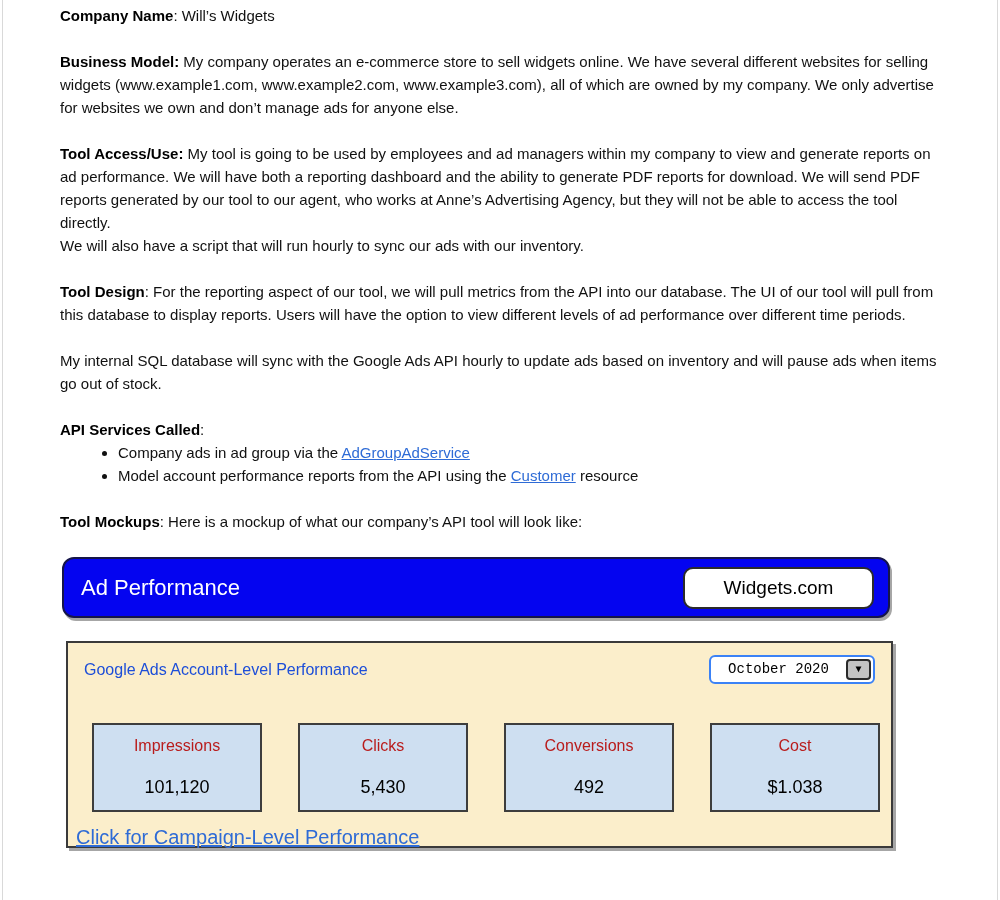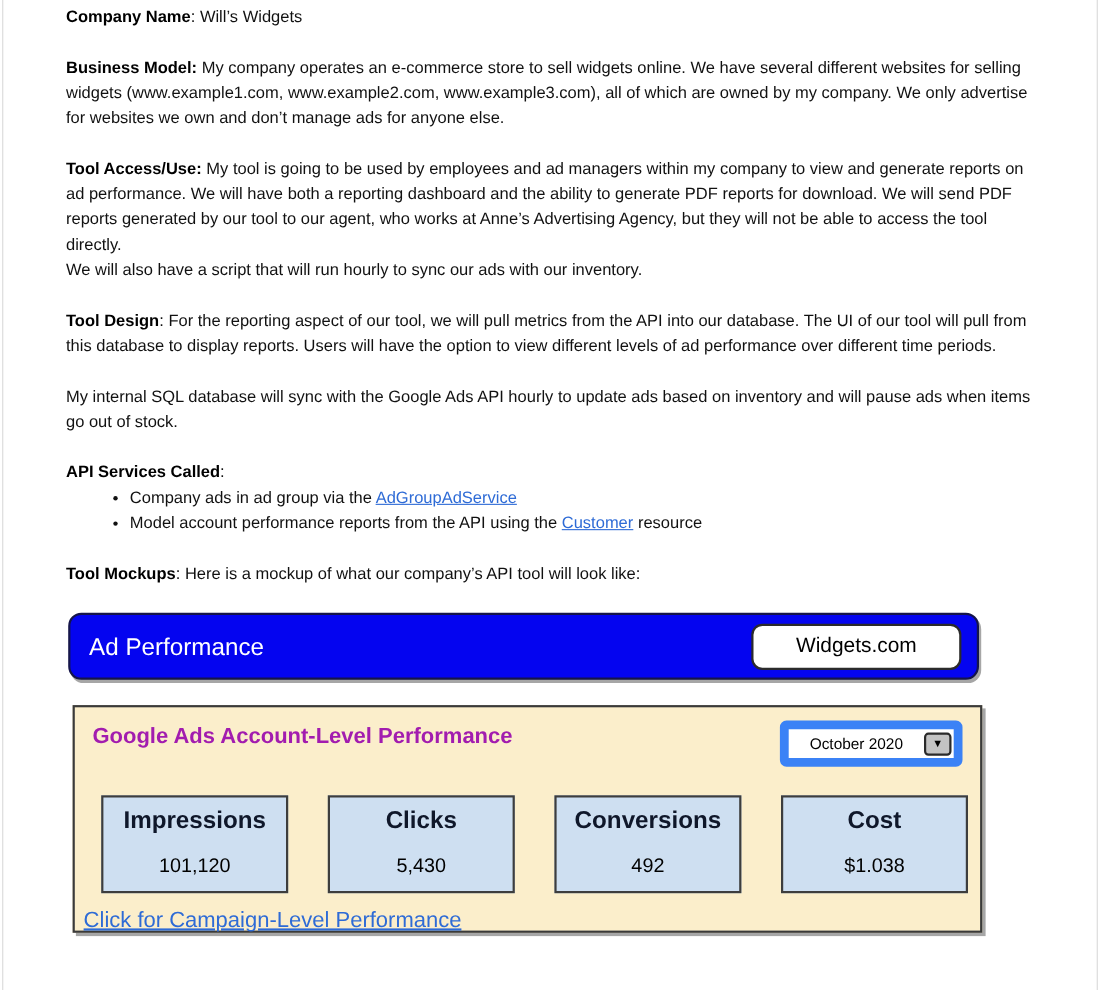--- a/index.html
+++ b/index.html
@@ -58,29 +58,30 @@
   .mock-panel {
     position: relative;
     margin: 23px 0 0 6px;
     width: 827px; height: 207px;
     background: #fbeecb;
     border: 2px solid #3a3a3a;
     box-shadow: 3px 3px 0 #a6a6a6;
   }
   .panel-title {
     position: absolute; left: 16px; top: 15px;
-    font-size: 20px; color: #a21caf; font-weight: bold;
+    font-size: 16px; color: #1d4ed8;
   }
   .month-dropdown {
     position: absolute; top: 12px; right: 16px;
-    width: 166px; height: 42px;
+    width: 166px; height: 29px;
     background: #ffffff;
-    border: 8px solid #3b82f6; border-radius: 6px;
+    border: 2px solid #3b82f6; border-radius: 6px;
     display: flex; align-items: center;
     cursor: pointer;
+    font-family: Liberation Mono, monospace;
   }
   .month-dropdown .value {
     flex: 1; text-align: center; font-size: 14px; color: #000;
   }
   .dropdown-arrow-button {
     width: 25px; height: 21px; margin-right: 2px;
     background: #c3c3c3;
     border: 2px solid #2a2a2a; border-radius: 4px;
     display: flex; align-items: center; justify-content: center;
     font-size: 10px; color: #000; cursor: pointer;
@@ -91,21 +92,21 @@
     display: flex; gap: 36px;
   }
   .metric-card {
     width: 170px; height: 89px;
     background: #cedff1;
     border: 2px solid #3d3d3d;
     display: flex; flex-direction: column;
     align-items: center; justify-content: space-between;
     padding: 9px 4px 11px 4px;
   }
-  .metric-card .label { font-weight: bold; font-size: 22px; color: #0f172a; }
+  .metric-card .label { font-weight: normal; font-size: 16px; color: #b91c1c; }
   .metric-card .value { font-size: 18px; color: #000; text-align: right; }
 
   .panel-link {
     position: absolute; left: 8px; top: 183px;
     font-size: 20px;
   }
 </style>
 </head>
 <body>
 

